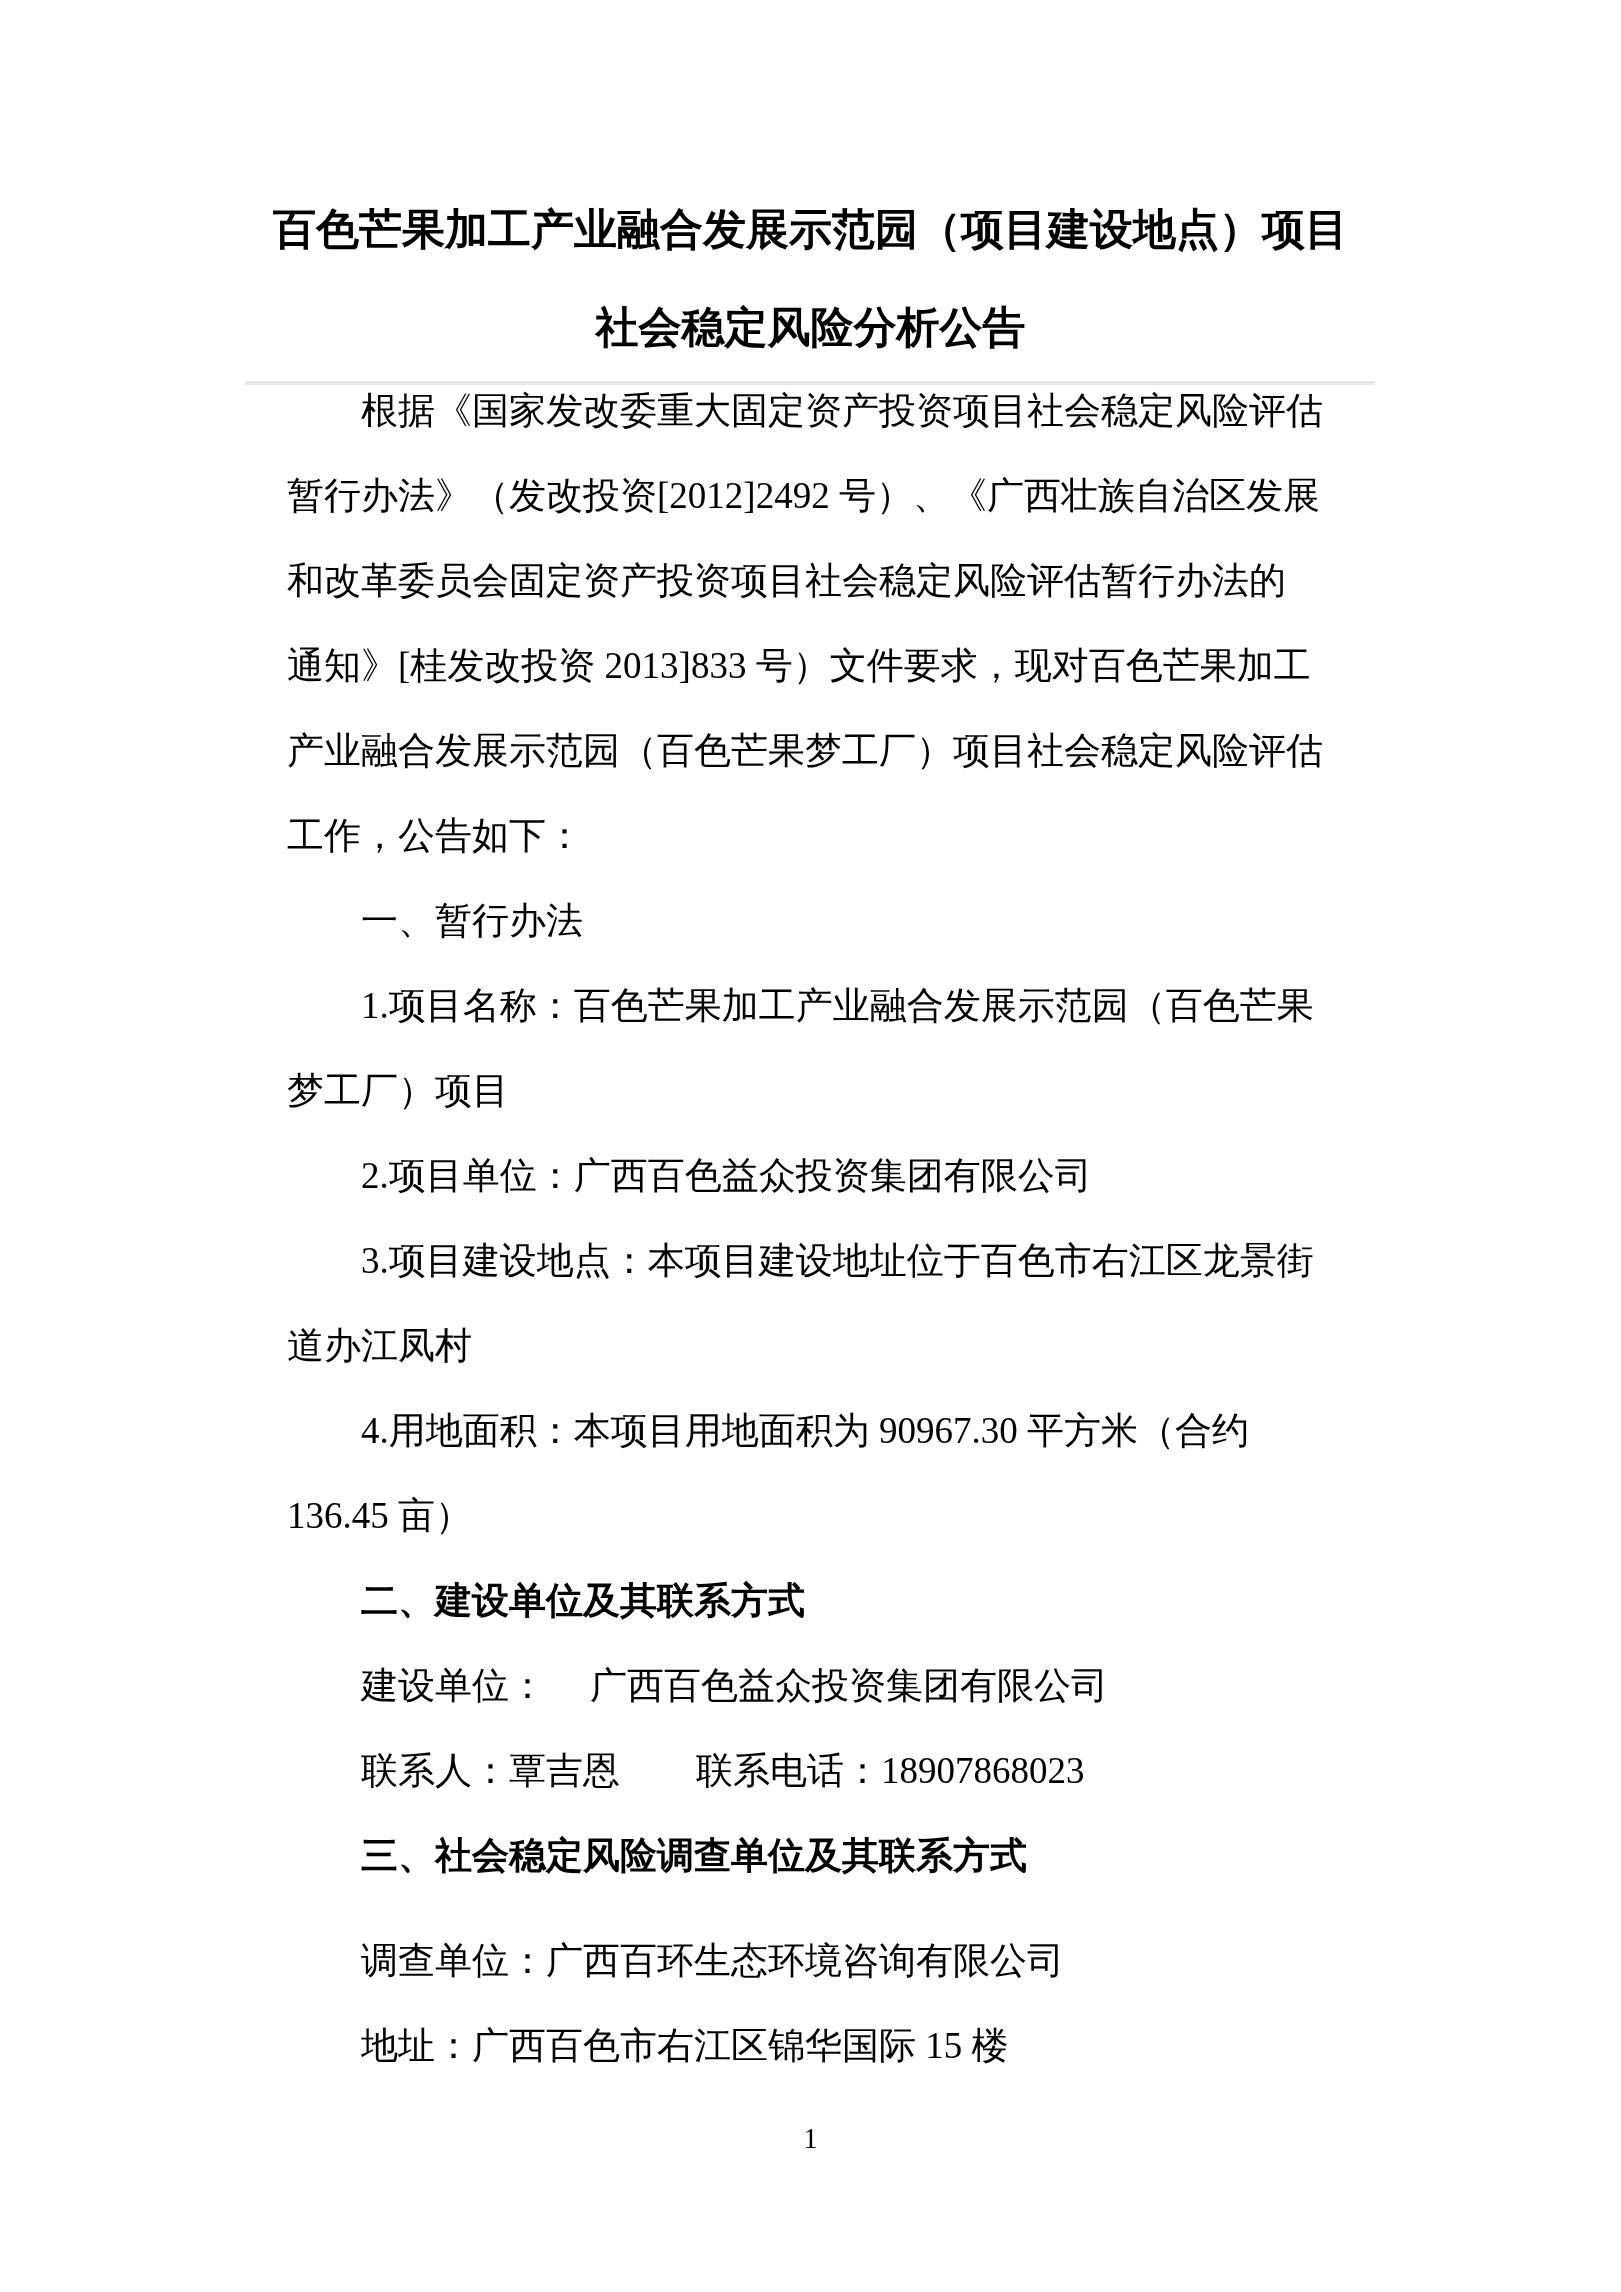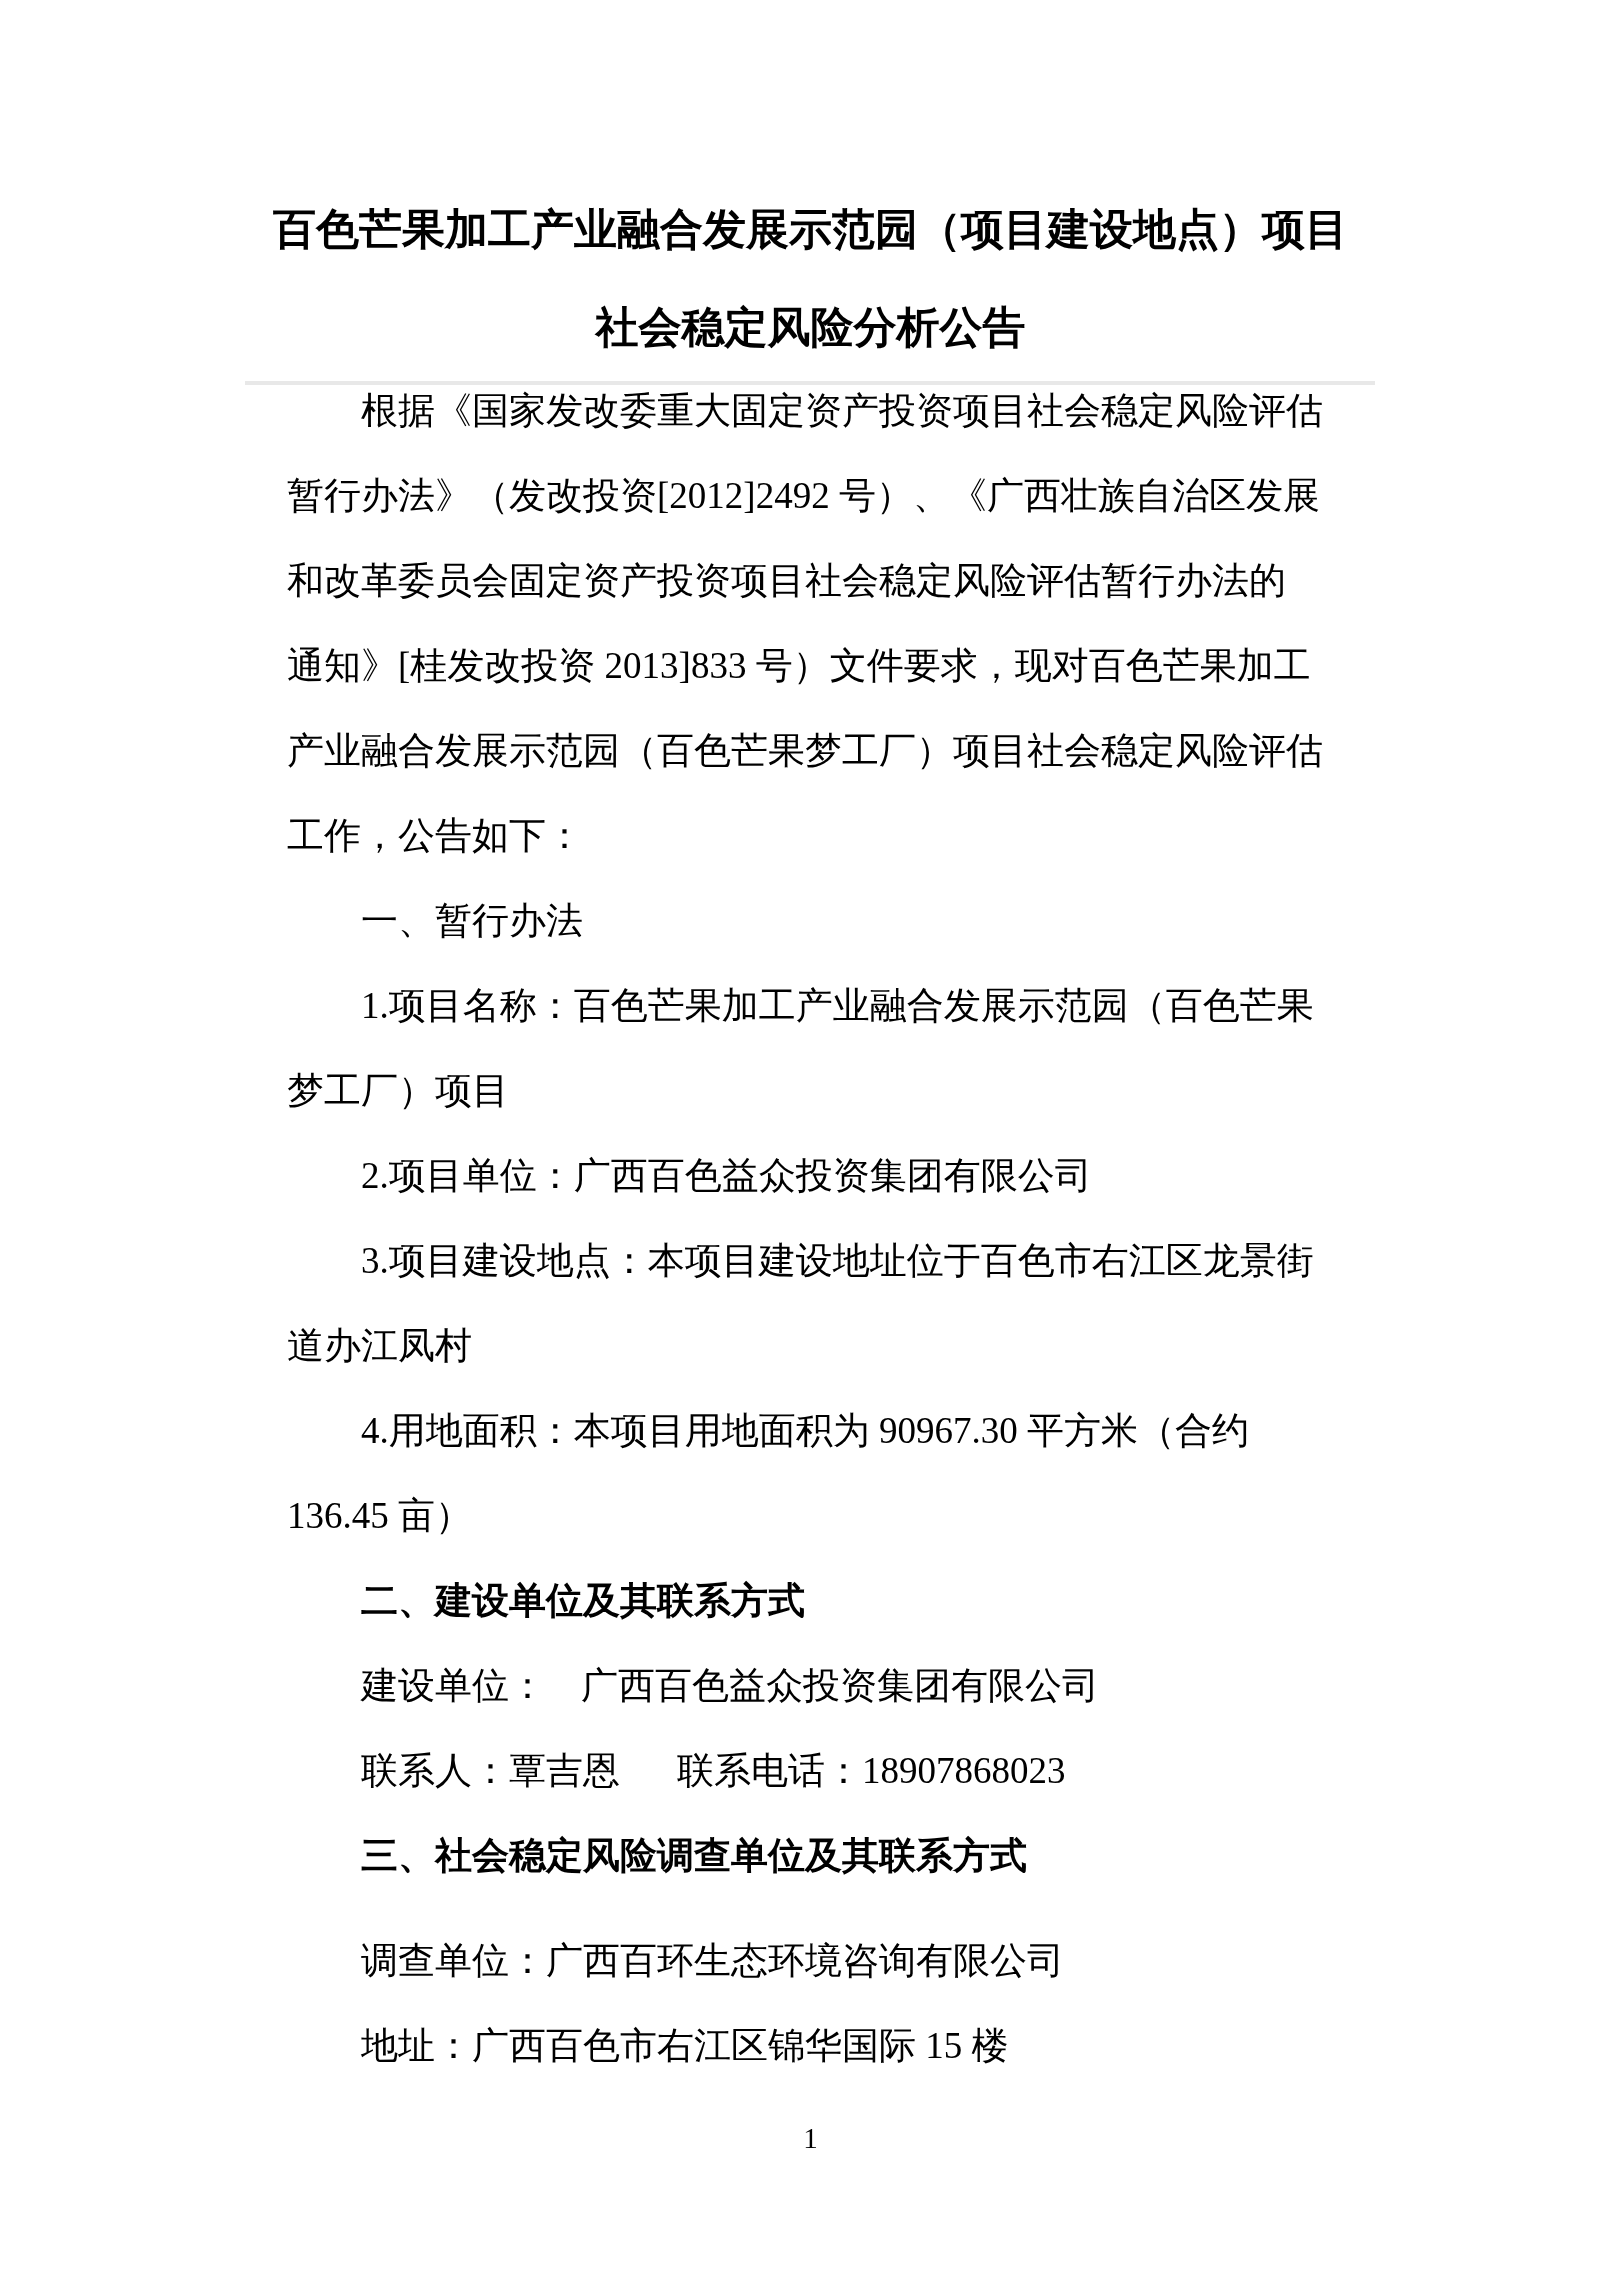--- a/index.html
+++ b/index.html
@@ -28,22 +28,22 @@
     position:absolute;top:368px;left:287px;width:1046px;
     font-size:37px;
   }
   .bl{line-height:85px;white-space:nowrap;}
   .ind{padding-left:74px;}
   .hd{
     font-family:"Liberation Sans","DejaVu Sans",sans-serif;
     font-weight:bold;
   }
   .lbl-sans{font-family:"Liberation Sans","DejaVu Sans",sans-serif;}
-  .val-gap{margin-left:35px;}
-  .phone-gap{margin-left:57px;}
+  .val-gap{margin-left:44px;}
+  .phone-gap{margin-left:76px;}
   .sp{margin-top:19.6px;}
   .page-number{
     position:absolute;top:2119px;left:0;right:0;
     text-align:center;font-size:29px;line-height:39px;
   }
 </style>
 </head>
 <body>
 
 <div class="page">

